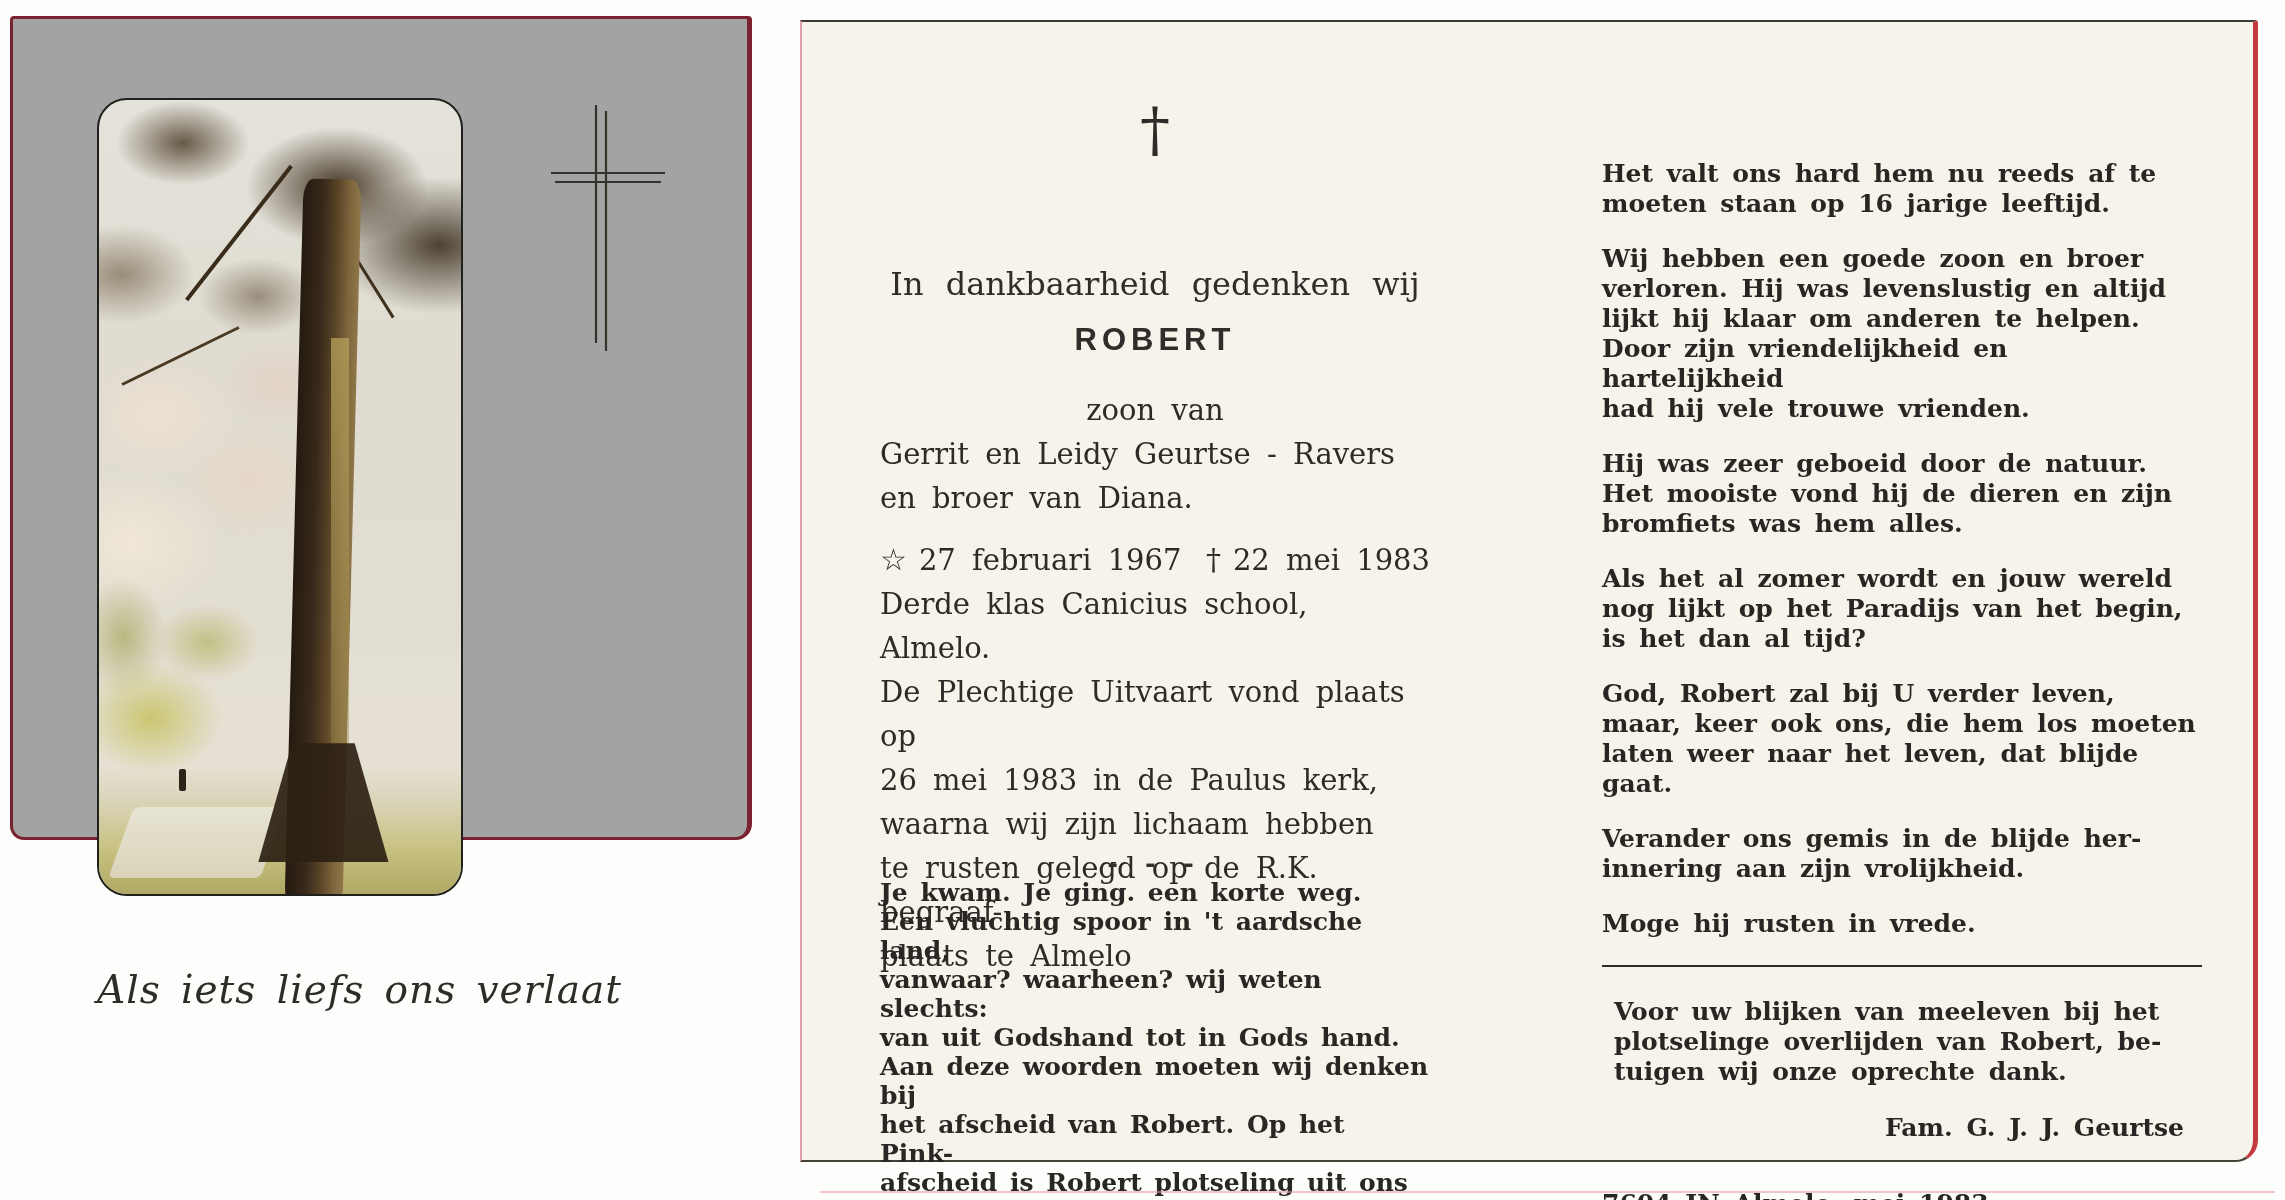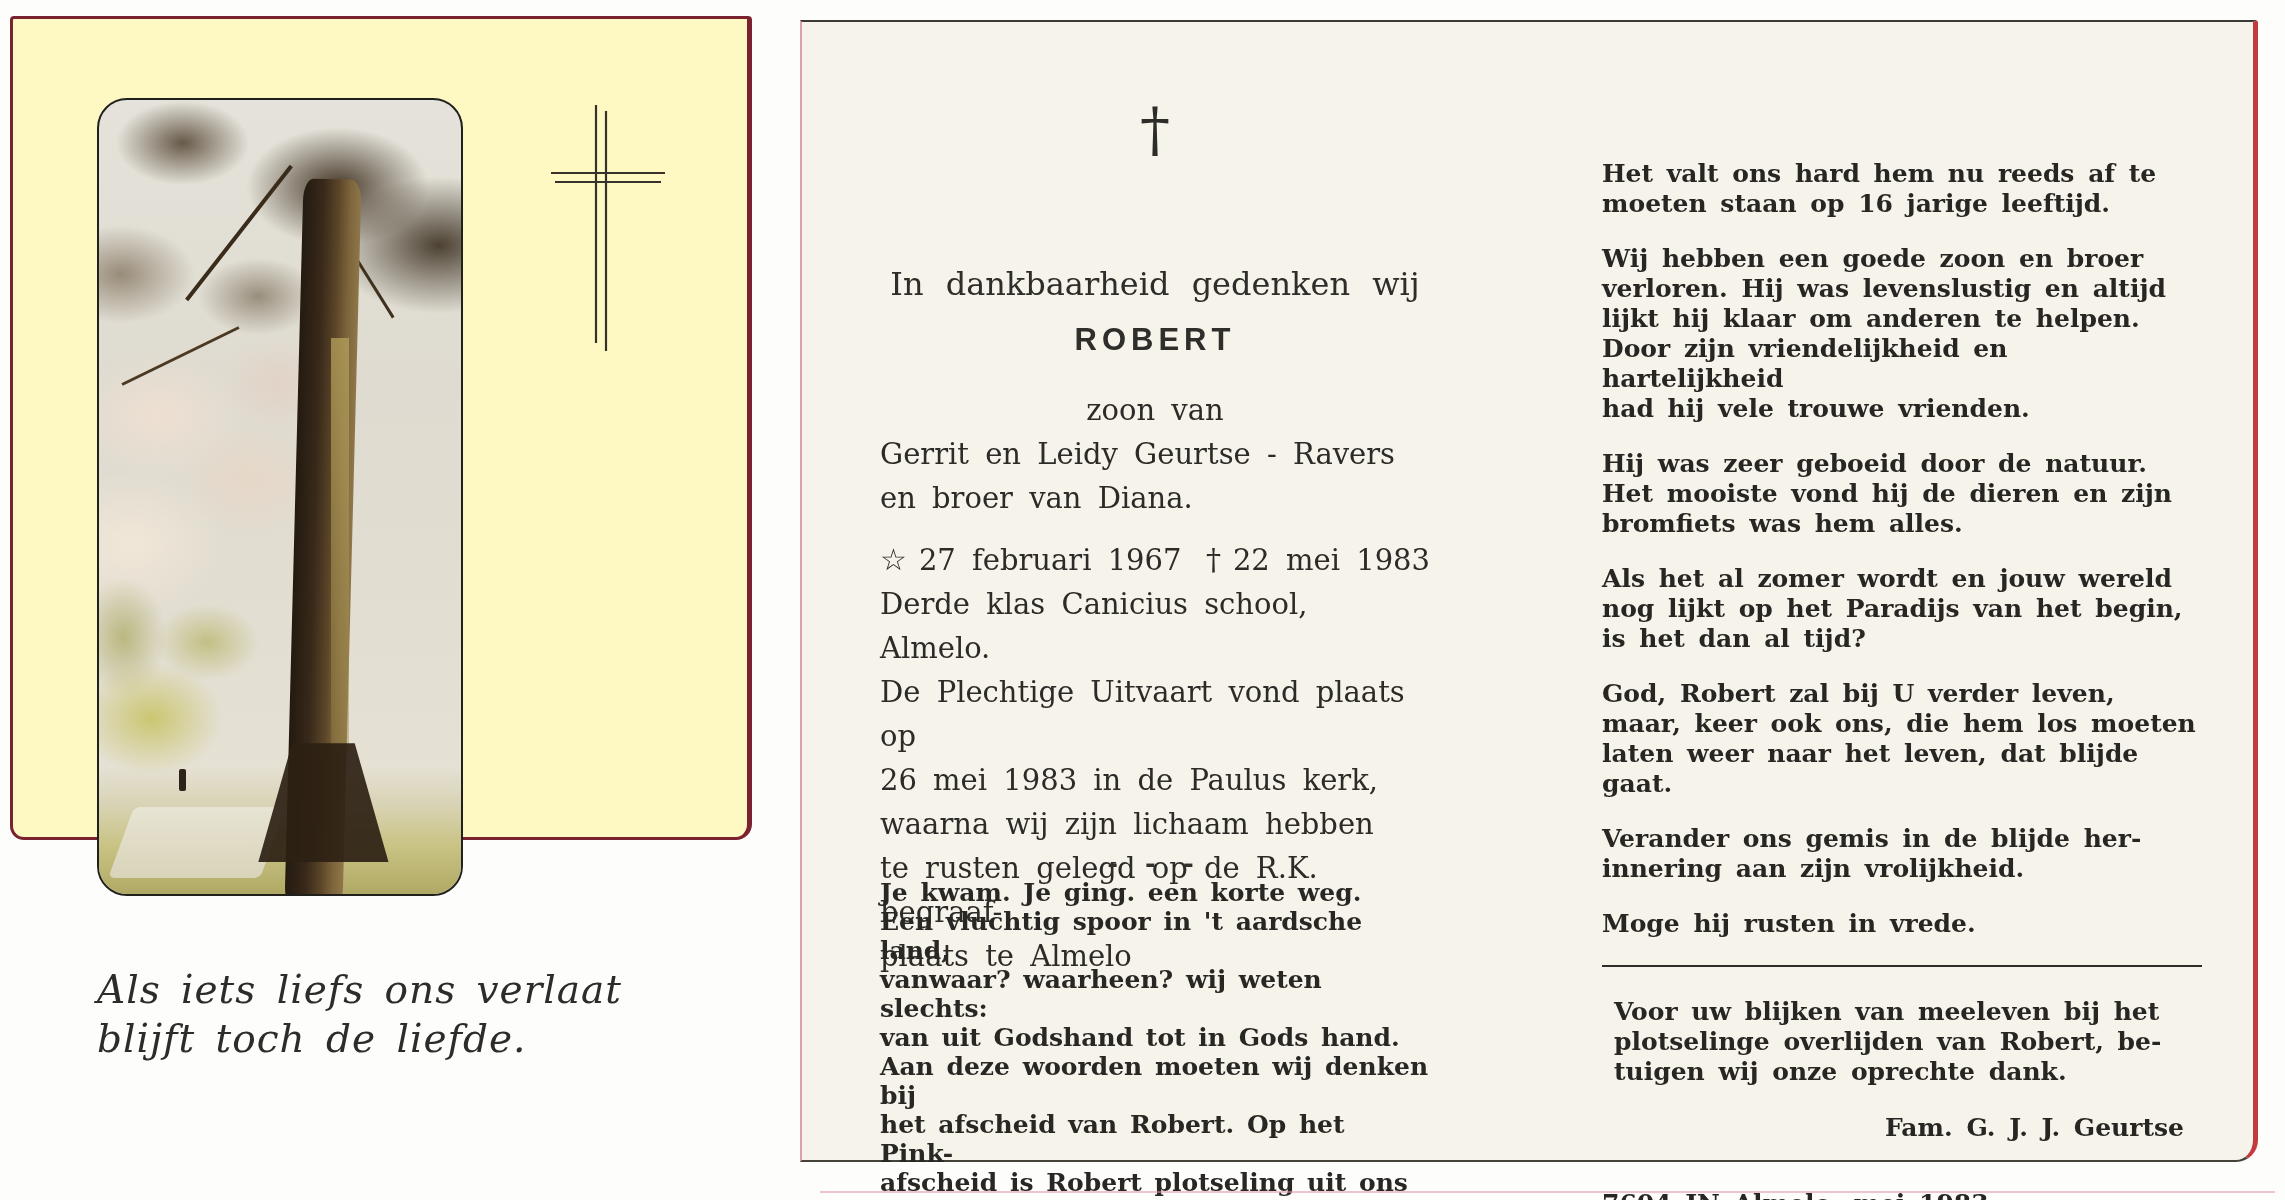--- a/index.html
+++ b/index.html
@@ -1,21 +1,21 @@
 <!DOCTYPE html>
 <html><head>
 <meta charset="utf-8">
 <style>
   html,body{margin:0;padding:0;background:#fdfdfb;}
   .stage{position:relative;width:2285px;height:1200px;background:#fdfdfb;overflow:hidden;
          font-family:"DejaVu Serif", serif;color:#2b2a26;}
 
   
   .left-card{position:absolute;left:10px;top:16px;width:742px;height:824px;
-    background:#fef9c3;border:3px solid #7b2230;border-right-width:5px;
+    background:#a3a3a3;border:3px solid #7b2230;border-right-width:5px;
     border-radius:4px 4px 16px 14px;box-sizing:border-box;}
   .photo{position:absolute;left:84px;top:79px;width:362px;height:794px;
     border:2px solid #20201d;border-radius:30px;overflow:hidden;
     background:linear-gradient(180deg,#e4e2da 0%,#dfdbd0 35%,#e2ddd1 60%,#e7e3d5 100%);}
   .photo div{position:absolute;}
   .ph-canopy{left:-40px;top:-30px;right:-40px;height:46%;
     background-image:
       radial-gradient(130px 85px at 63% 32%, rgba(56,42,25,.92), rgba(56,42,25,0) 70%),
       radial-gradient(95px 60px at 28% 20%, rgba(72,56,36,.8), rgba(72,56,36,0) 70%),
       radial-gradient(150px 95px at 86% 48%, rgba(50,38,22,.85), rgba(50,38,22,0) 72%),
@@ -113,21 +113,20 @@
 
     <svg class="cross-svg" width="140" height="280" viewBox="0 0 140 280">
       <line x1="55" y1="8" x2="55" y2="246" stroke="#35322c" stroke-width="2.2"></line>
       <line x1="65" y1="14" x2="65" y2="254" stroke="#35322c" stroke-width="2.2"></line>
       <line x1="10" y1="76" x2="124" y2="76" stroke="#35322c" stroke-width="2.2"></line>
       <line x1="14" y1="85" x2="120" y2="85" stroke="#35322c" stroke-width="2.2"></line>
     </svg>
 
     <div class="quote">
       <div>Als iets liefs ons verlaat</div>
-      <div>blijft toch de liefde.</div>
     </div>
   </div>
 
   <div class="spread">
 
     <div class="mid-col">
       <div class="dagger">†</div>
       <div class="intro">In dankbaarheid gedenken wij</div>
       <div class="name">ROBERT</div>
 

